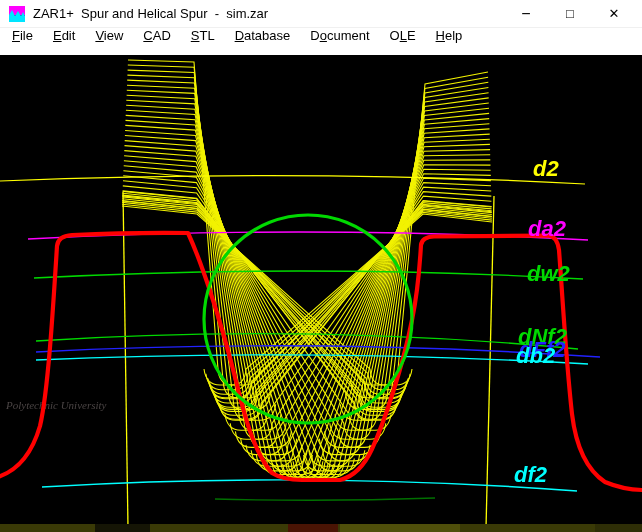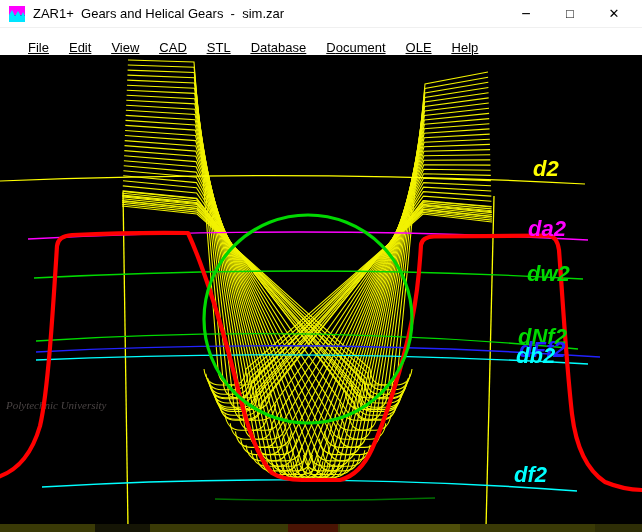--- a/index.html
+++ b/index.html
@@ -9,21 +9,21 @@
   #titlebar{position:absolute;left:0;top:0;width:642px;height:28px;background:#ffffff;
             border-bottom:1px solid #f0f0f0;box-sizing:border-box;z-index:10;}
   #app-icon{position:absolute;left:9px;top:6px;width:16px;height:16px;}
   #title-text{position:absolute;left:33px;top:6px;font-size:13px;color:#000;white-space:pre;}
   .winbtn{position:absolute;top:0;width:40px;height:28px;line-height:28px;text-align:center;
           font-size:14px;color:#000;cursor:default;}
   #btn-min{right:96px;font-size:16px;}
   #btn-max{right:52px;font-size:13px;}
   #btn-close{right:8px;font-size:13px;}
   #menubar{position:absolute;left:0;top:28px;width:642px;height:27px;background:#ffffff;z-index:10;
-           display:flex;align-items:flex-end;padding-left:18px;box-sizing:border-box;text-decoration:underline;}
+           display:flex;align-items:flex-start;padding-left:2px;box-sizing:border-box;}
   .menu-item{font-size:13px;color:#000;padding:0 10px;white-space:nowrap;}
   .menu-item u{text-decoration:underline;}
   
   #canvas{position:absolute;left:0;top:0;width:642px;height:532px;}
   .glabel{font-family:"Liberation Sans",sans-serif;font-size:22px;font-weight:bold;font-style:italic;}
   #watermark-text{font-family:"Liberation Serif",serif;font-size:11px;font-style:italic;}
 </style>
 </head>
 <body>
 
@@ -157,21 +157,21 @@
       <text class="glabel" x="514" y="482" fill="#00ffff">df2</text>
     </g>
   </svg>
 
   <div id="titlebar">
     <svg id="app-icon" viewBox="0 0 16 16">
       <rect x="0" y="0" width="16" height="16" fill="#ff00ff"></rect>
       <rect x="0" y="9" width="16" height="7" fill="#151560"></rect>
       <path d="M0,16 L0,9 L3,4 L6,10 L9,5 L12,10 L14,6 L16,10 L16,16 Z" fill="#00e5ff"></path>
     </svg>
-    <span id="title-text">ZAR1+  Gears and Helical Gears  -  sim.zar</span>
+    <span id="title-text">ZAR1+  Spur and Helical Spur  -  sim.zar</span>
     <span id="btn-min" class="winbtn">−</span>
     <span id="btn-max" class="winbtn">□</span>
     <span id="btn-close" class="winbtn">✕</span>
   </div>
 
   <div id="menubar">
       <span class="menu-item"><u>F</u>ile</span>
       <span class="menu-item"><u>E</u>dit</span>
       <span class="menu-item"><u>V</u>iew</span>
       <span class="menu-item"><u>C</u>AD</span>

